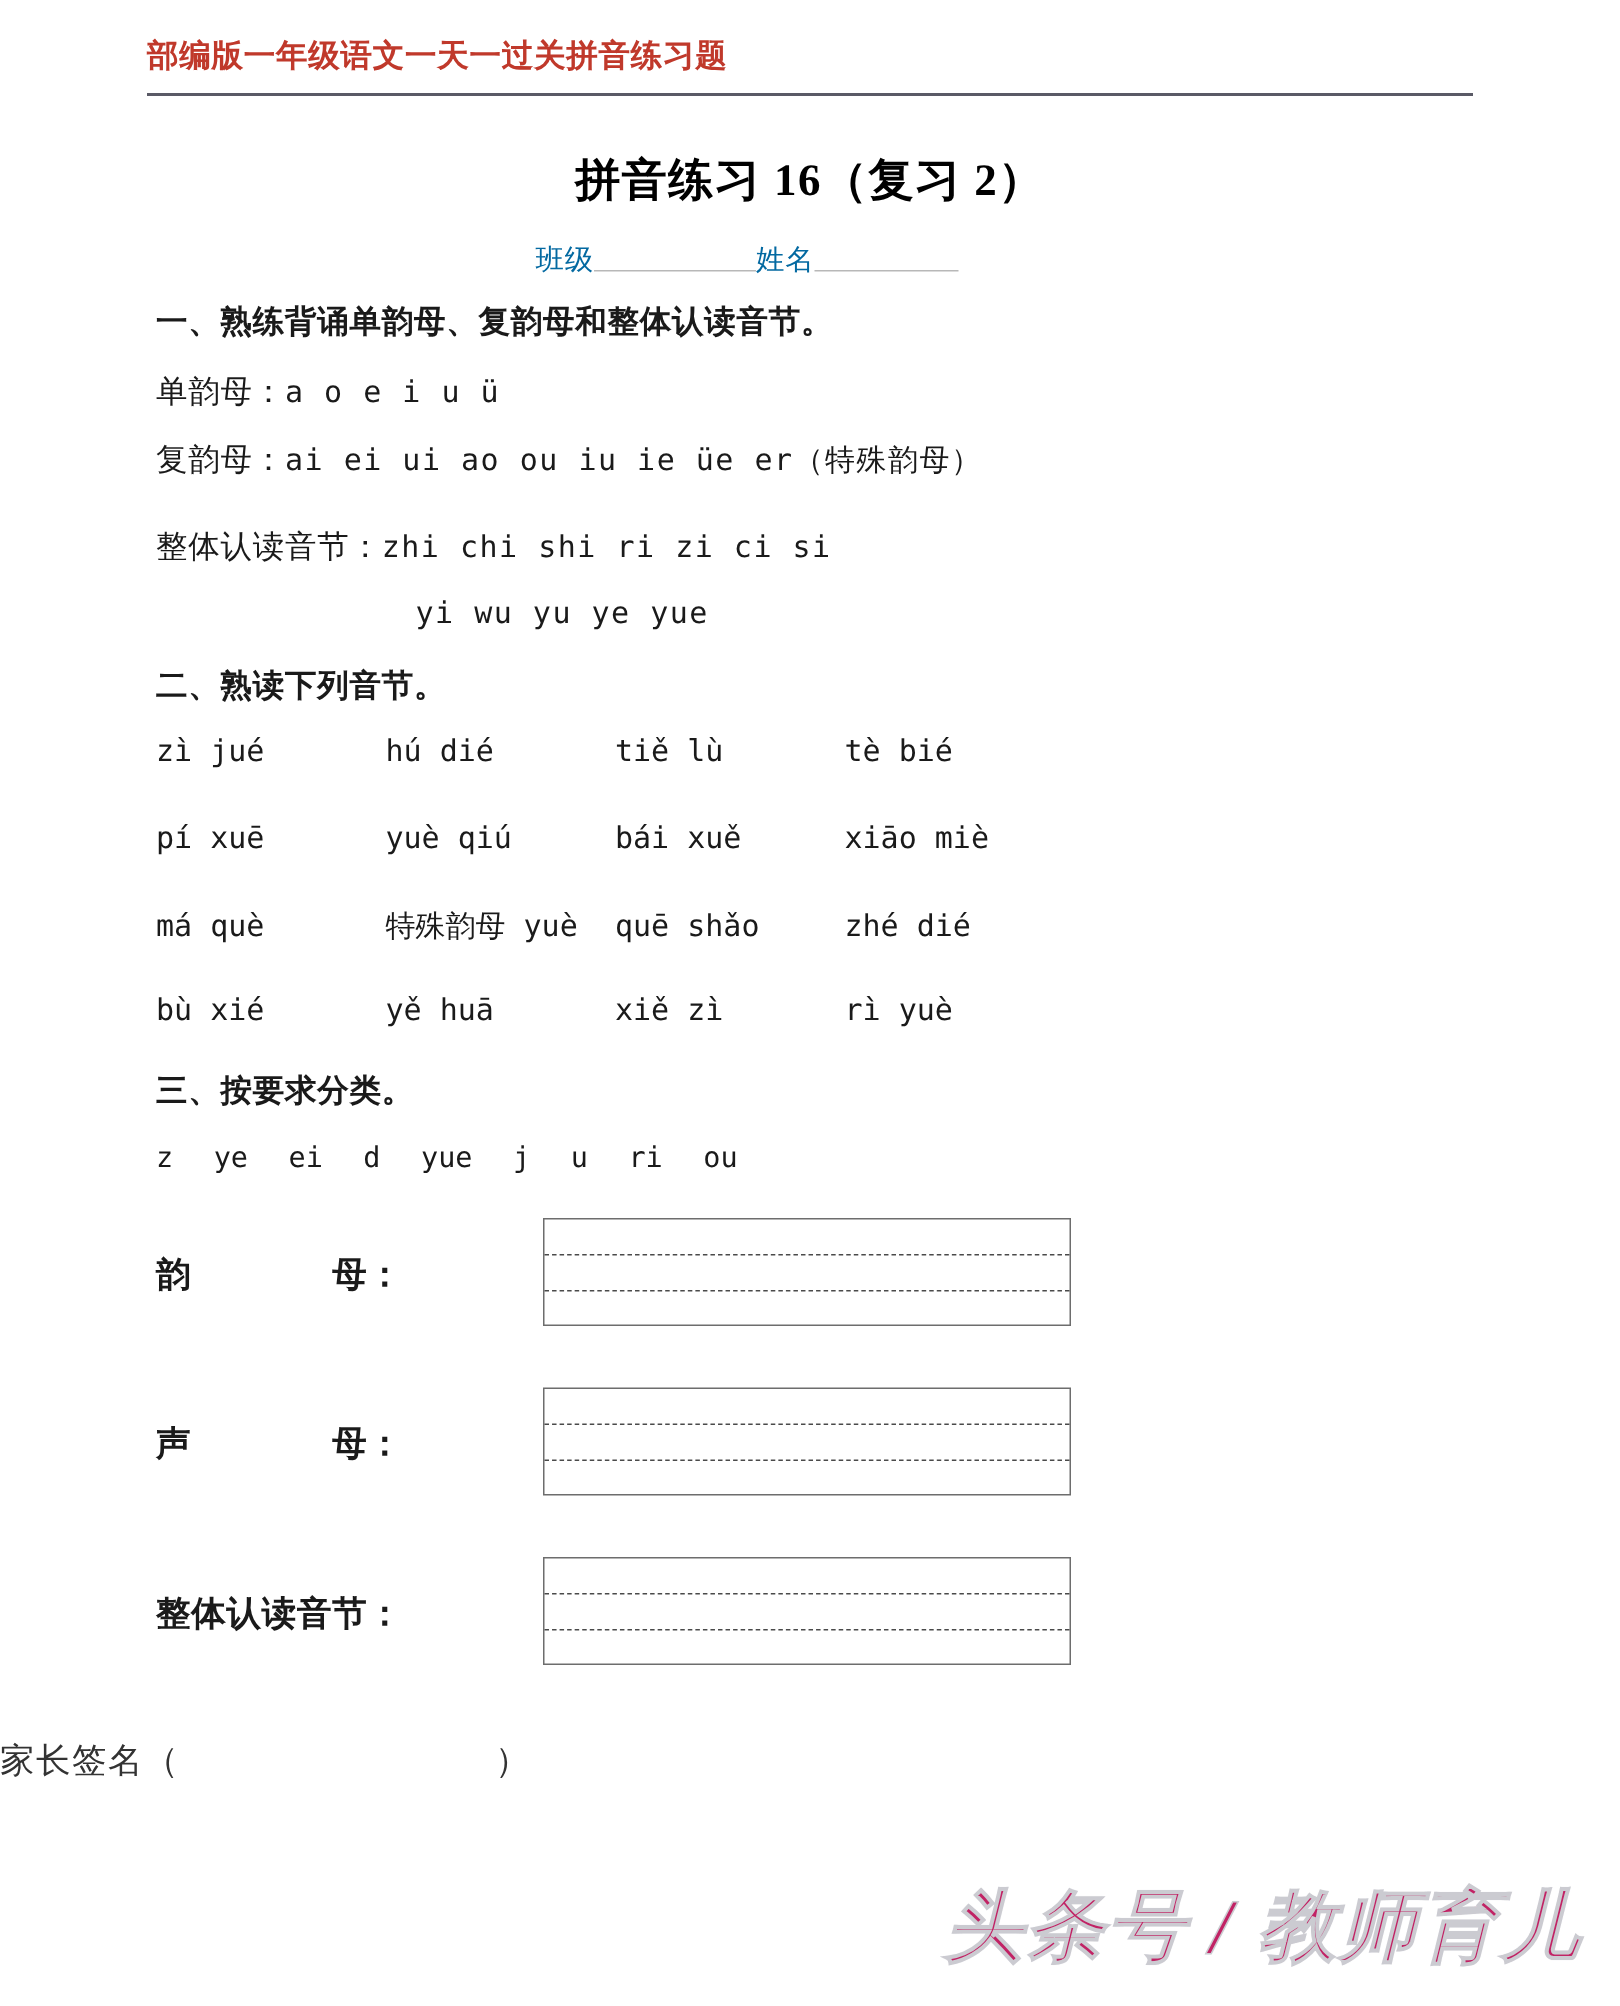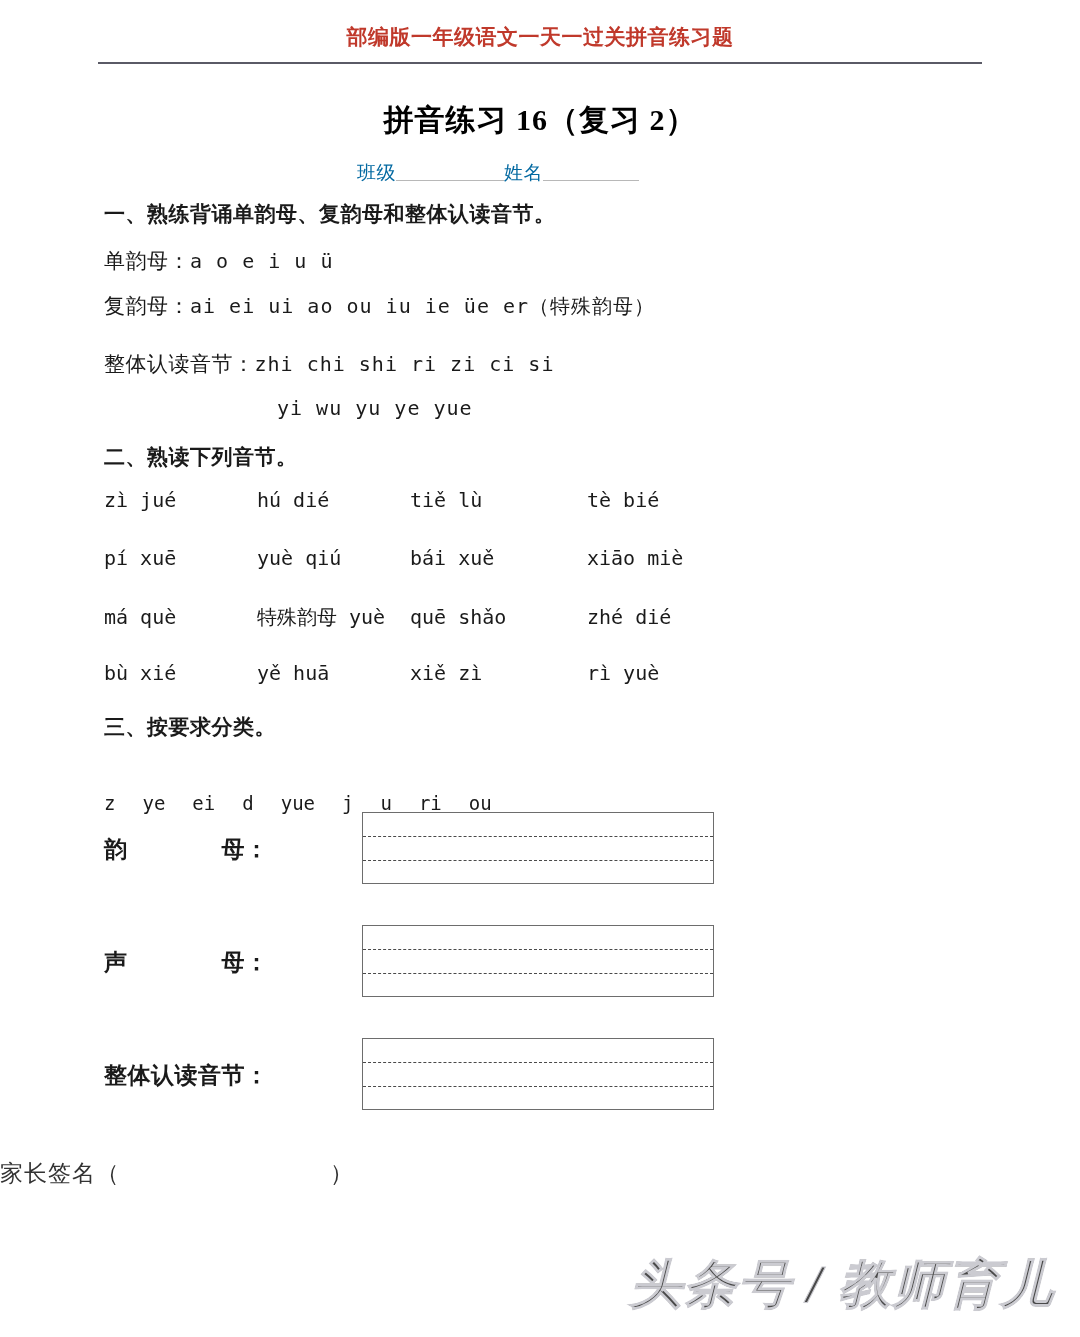--- a/index.html
+++ b/index.html
@@ -15,21 +15,21 @@
     color: #1a1a1a;
     overflow: hidden;
   }
 
   
   .page-header {
     position: absolute;
     left: 98px;
     top: 26px;
     width: 884px;
-    text-align: center;
+    text-align: left;
     text-decoration: underline;
   }
   .page-header .header-text {
     display: inline-block;
     font-family: "Liberation Serif", "DejaVu Serif", serif;
     font-size: 21px;
     font-weight: 700;
     color: #c0392b;
     letter-spacing: 0.5px;
     line-height: 1.1;
@@ -104,21 +104,21 @@
     width: 620px;
     font-family: "DejaVu Sans Mono", "Liberation Mono", monospace;
     font-size: 20px;
     white-space: nowrap;
   }
   .syl-cell {
     display: inline-block;
     width: 120px;
     margin-right: 33px;
   }
-  .syl-cell:last-child { margin-right: 0; margin-left: 24px; }
+  .syl-cell:last-child { margin-right: 0; }
 
   
   .classify-row {
     position: absolute;
     left: 104px;
     font-family: "DejaVu Sans Mono", "Liberation Mono", monospace;
     font-size: 19px;
     white-space: nowrap;
   }
   .classify-row span { display: inline-block; margin-right: 27px; }
@@ -168,21 +168,21 @@
 
   
   .watermark {
     position: absolute;
     left: 630px;
     top: 1250px;
     font-family: "Liberation Serif", "DejaVu Serif", serif;
     font-style: italic;
     font-size: 52px;
     font-weight: 700;
-    color: #404040;
+    color: #be185d;
     -webkit-text-stroke: 1px #c9c9cf;
     text-shadow: 0 0 1px #d5d5da;
     white-space: nowrap;
     letter-spacing: 2px;
     opacity: 0.95;
   }
 </style>
 </head>
 <body>
 
@@ -225,21 +225,21 @@
 </div>
 <div class="syl-row" style="top:604px;">
   <span class="syl-cell">má què</span><span class="syl-cell">特殊韵母 yuè</span><span class="syl-cell">quē shǎo</span><span class="syl-cell">zhé dié</span>
 </div>
 <div class="syl-row" style="top:661px;">
   <span class="syl-cell">bù xié</span><span class="syl-cell">yě huā</span><span class="syl-cell">xiě zì</span><span class="syl-cell">rì yuè</span>
 </div>
 
 <div class="section-heading hz" style="top:713px;">三、按要求分类。</div>
 
-<div class="classify-row" style="top:761px;margin-top:31px;">
+<div class="classify-row" style="top:761px;">
   <span>z</span><span>ye</span><span>ei</span><span>d</span><span>yue</span><span>j</span><span>u</span><span>ri</span><span>ou</span>
 </div>
 
 <div class="answer-group" style="top:812px; height:100px;">
   <div class="answer-label hz">韵　　　　母：</div>
   <div class="answer-box">
     <div class="guide g1"></div>
     <div class="guide g2"></div>
   </div>
 </div>

